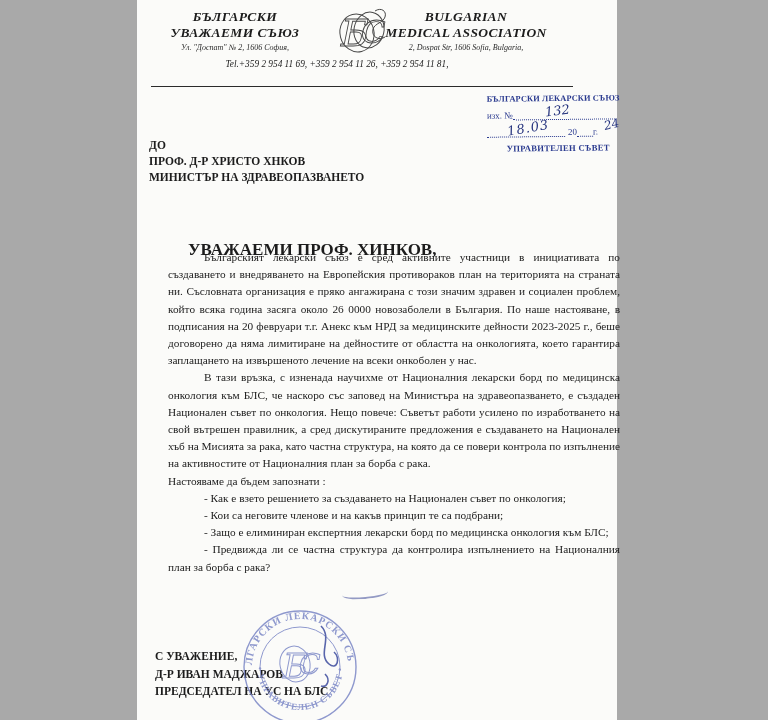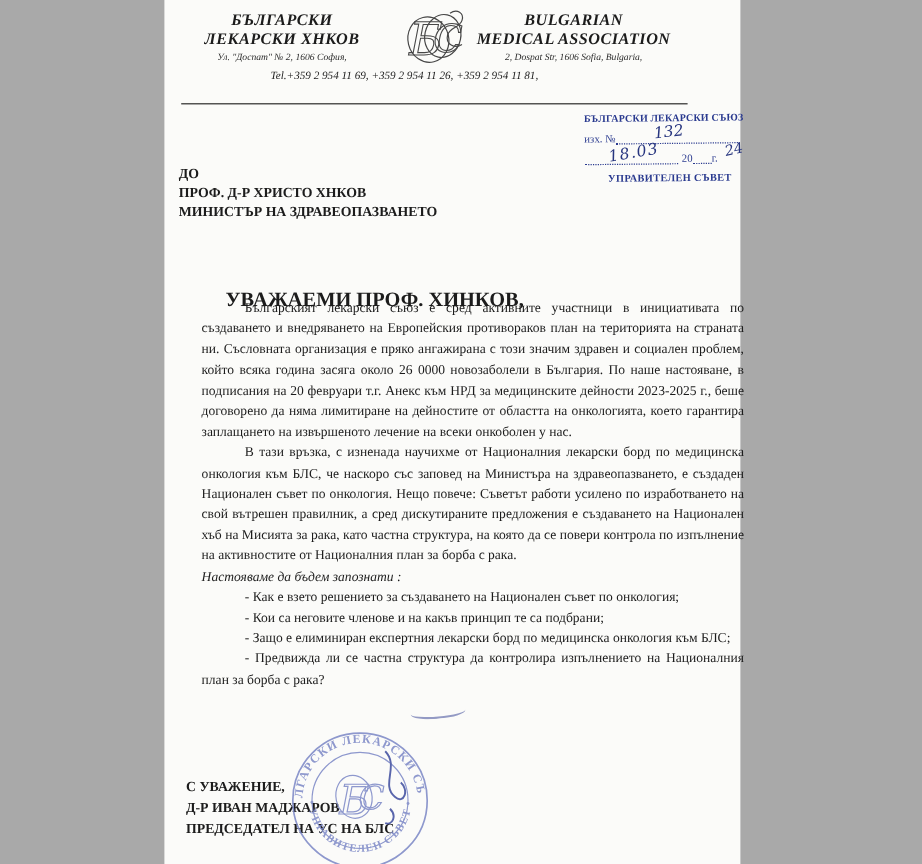--- a/index.html
+++ b/index.html
@@ -4,21 +4,21 @@
 <style>
   * { margin:0; padding:0; box-sizing:border-box; }
   html,body { width:768px; height:720px; }
   body { font-family:"Liberation Serif", serif; }
   .canvas { position:relative; width:768px; height:720px; background:#a9a9a9; overflow:hidden; }
   .page { position:absolute; left:137px; top:0; width:480px; height:720px; background:#fbfbf9; color:#1c1c1c; }
 
   
   .org-block { position:absolute; text-align:center; }
   .org-bg { left:14px; top:9px; width:168px; }
-  .org-en { left:258px; top:9px; width:166px; }
+  .org-en { left:246px; top:9px; width:166px; }
   .org-name { font-size:13.5px; font-weight:bold; font-style:italic; letter-spacing:.4px; line-height:16px; white-space:nowrap; }
   .org-addr { font-size:8px; font-style:italic; margin-top:2px; color:#2a2a2a; }
   .logo-svg { position:absolute; left:194px; top:3px; }
   .contact { position:absolute; left:40px; top:59px; width:320px; text-align:center; font-style:italic; }
   .contact .tel { font-size:9.3px; }
   .contact .email { font-size:9.3px; margin-top:1px; }
   .rule { position:absolute; left:14px; top:86px; width:422px; border-top:1.6px solid #2b2b2b; }
 
   
   .registry-stamp { position:absolute; left:350px; top:94px; width:142px; color:#2a3a8f; transform:rotate(-.6deg); }
@@ -29,36 +29,36 @@
   .hand { position:absolute; font-family:"DejaVu Serif", serif; font-style:italic; color:#27357f; }
   .hand-no { left:58px; top:9px; font-size:13px; transform:rotate(-6deg); }
   .hand-date { left:20px; top:26px; font-size:13px; transform:rotate(-9deg); letter-spacing:1px; }
   .hand-year { left:117px; top:24px; font-size:12px; transform:rotate(-12deg); }
 
   
   .addressee { position:absolute; left:12px; top:137px; font-size:11.5px; font-weight:bold; line-height:16px; }
   .salutation { position:absolute; left:51px; top:240px; font-size:17px; font-weight:bold; }
   .body-text { position:absolute; left:15px; top:249px; width:452px; font-size:11.3px; line-height:17.2px; text-align:justify;margin-left:16px; }
   .body-text p { text-indent:36px; }
-  .body-text .no-indent { text-indent:0;font-style:italic; }
+  .body-text .no-indent { text-indent:0; }
   .pen-scribble { position:absolute; left:205px; top:588px; width:46px; height:11px; border-bottom:2px solid rgba(43,58,143,.5); border-radius:50%; transform:rotate(-5deg); }
 
   
   .signature { position:absolute; left:18px; top:648px; font-size:11.5px; font-weight:bold; line-height:17.5px; z-index:1; }
   .seal-svg { position:absolute; left:100px; top:604px; z-index:2; opacity:.85; }
 </style>
 </head>
 <body>
 
 <div class="canvas">
   <div class="page">
 
     <div class="org-block org-bg">
       <div class="org-name">БЪЛГАРСКИ</div>
-      <div class="org-name">ЛЕКАРСКИ ХНКОВ</div>
+      <div class="org-name">УВАЖАЕМИ СЪЮЗ</div>
       <div class="org-addr">Ул. "Доспат" № 2, 1606 София,</div>
     </div>
 
     <svg class="logo-svg" width="64" height="58" viewBox="0 0 64 58">
       <g fill="none" stroke="#474747" stroke-width="1">
         <ellipse cx="26" cy="30" rx="17" ry="19" transform="rotate(-14 26 30)"></ellipse>
         <ellipse cx="38" cy="27" rx="15" ry="18" transform="rotate(12 38 27)"></ellipse>
         <path d="M44,8 C50,4 56,8 54,14 C52,20 44,20 42,26 C40,34 48,38 54,34"></path>
       </g>
       <text x="10" y="43" font-size="38" font-style="italic" font-family="'DejaVu Serif',serif" fill="none" stroke="#474747" stroke-width="0.9">Б</text>

